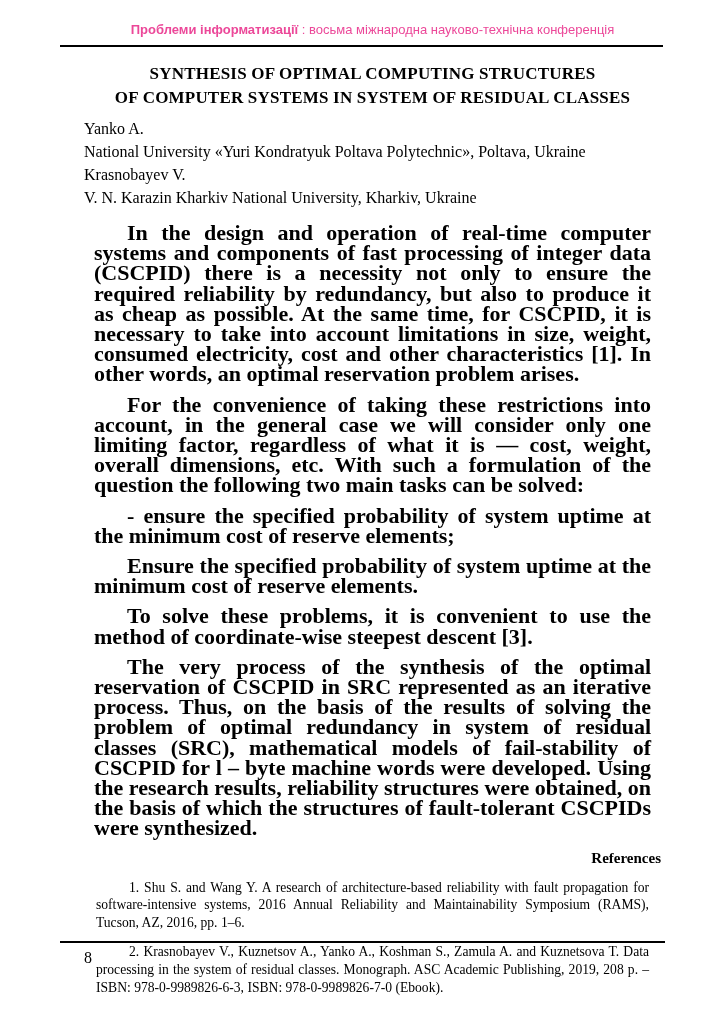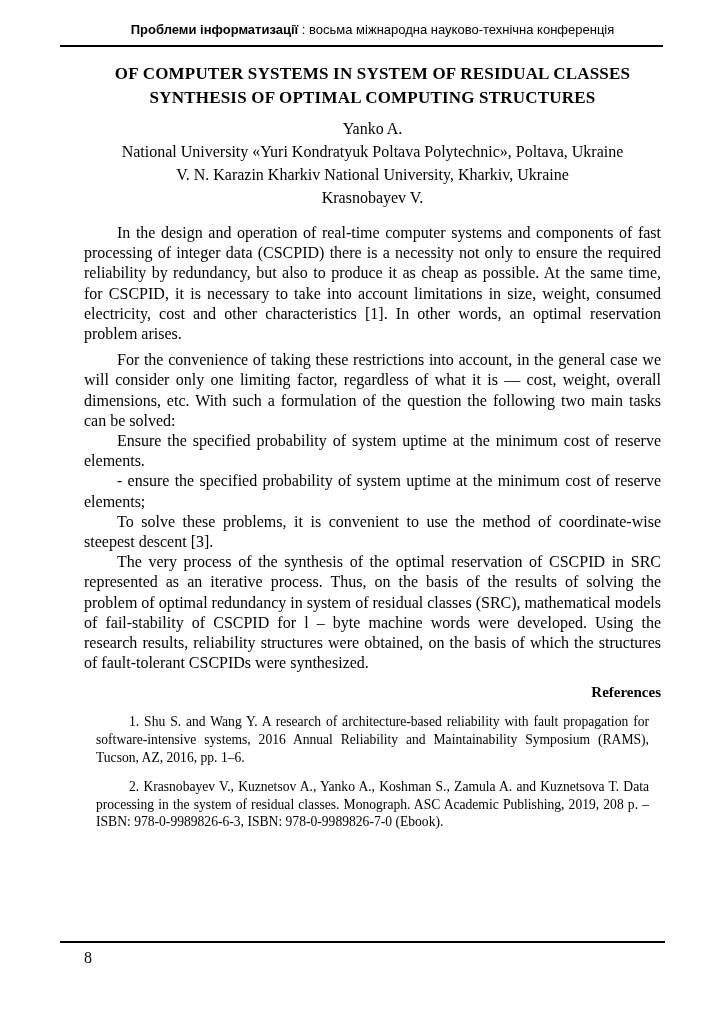--- a/index.html
+++ b/index.html
@@ -13,47 +13,48 @@
     padding: 22px 62px 0 84px;
     font-family: "Liberation Serif", serif;
     color: #000;
     overflow: hidden;
   }
   .running-header {
     text-align: center;
     font-family: "Liberation Sans", sans-serif;
     font-size: 13px;
     line-height: 16px;
-    color: #000000;
+    color: #ec4899;
   }
   .rh-bold { font-weight: bold; }
   .rule { border: none; border-top: 2px solid #000; height: 0; }
   .top-rule { margin: 7px -2px 0 -24px; }
   .title {
     margin: 15px 0 0 0;
     font-size: 17px;
     font-weight: bold;
     text-align: center;
     line-height: 24px;
     letter-spacing: 0.2px;
   }
   .title-line { display: block; }
   .authors {
     margin-top: 7px;
-    text-align: center;
+    text-align: left;
     font-size: 16px;
     line-height: 23px;
   }
   .body-block { margin-top: 14px; }
   .para {
-    margin: 0;
-    font-size: 16px;
+    margin: 10px;
+    font-size: 22px;
     line-height: 20.2px;
     text-align: justify;
     text-indent: 33px;
+    font-weight: bold;
   }
   .para.gap { margin-top: 6px; }
   .refs-heading {
     margin: 11px 0 7px 0;
     font-size: 15px;
     font-weight: bold;
     text-align: right;
   }
   .ref {
     margin: 12px;
@@ -79,36 +80,36 @@
 </head>
 <body>
 
 <div class="page">
 
   <div class="running-header"><span class="rh-bold">Проблеми інформатизації</span><span> : восьма міжнародна науково-технічна конференція</span></div>
 
   <div class="rule top-rule"></div>
 
   <h1 class="title">
+    <span class="title-line">SYNTHESIS OF OPTIMAL COMPUTING STRUCTURES</span>
     <span class="title-line">OF COMPUTER SYSTEMS IN SYSTEM OF RESIDUAL CLASSES</span>
-    <span class="title-line">SYNTHESIS OF OPTIMAL COMPUTING STRUCTURES</span>
   </h1>
 
   <div class="authors">
     <div class="author-line">Yanko A.</div>
     <div class="author-line">National University «Yuri Kondratyuk Poltava Polytechnic», Poltava, Ukraine</div>
+    <div class="author-line">Krasnobayev V.</div>
     <div class="author-line">V. N. Karazin Kharkiv National University, Kharkiv, Ukraine</div>
-    <div class="author-line">Krasnobayev V.</div>
   </div>
 
   <div class="body-block">
     <p class="para">In the design and operation of real-time computer systems and components of fast processing of integer data (CSCPID) there is a necessity not only to ensure the required reliability by redundancy, but also to produce it as cheap as possible. At the same time, for CSCPID, it is necessary to take into account limitations in size, weight, consumed electricity, cost and other characteristics [1]. In other words, an optimal reservation problem arises.</p>
     <p class="para gap">For the convenience of taking these restrictions into account, in the general case we will consider only one limiting factor, regardless of what it is — cost, weight, overall dimensions, etc. With such a formulation of the question the following two main tasks can be solved:</p>
+    <p class="para">- ensure the specified probability of system uptime at the minimum cost of reserve elements;</p>
     <p class="para">Ensure the specified probability of system uptime at the minimum cost of reserve elements.</p>
-    <p class="para">- ensure the specified probability of system uptime at the minimum cost of reserve elements;</p>
     <p class="para">To solve these problems, it is convenient to use the method of coordinate-wise steepest descent [3].</p>
     <p class="para">The very process of the synthesis of the optimal reservation of CSCPID in SRC represented as an iterative process. Thus, on the basis of the results of solving the problem of optimal redundancy in system of residual classes (SRC), mathematical models of fail-stability of CSCPID for l – byte machine words were developed. Using the research results, reliability structures were obtained, on the basis of which the structures of fault-tolerant CSCPIDs were synthesized.</p>
   </div>
 
   <h2 class="refs-heading">References</h2>
 
   <div class="refs">
     <p class="ref">1. Shu S. and Wang Y. A research of architecture-based reliability with fault propagation for software-intensive systems, 2016 Annual Reliability and Maintainability Symposium (RAMS), Tucson, AZ, 2016, pp. 1–6.</p>
     <p class="ref">2. Krasnobayev V., Kuznetsov A., Yanko A., Koshman S., Zamula A. and Kuznetsova T. Data processing in the system of residual classes. Monograph. ASC Academic Publishing, 2019, 208 p. – ISBN: 978-0-9989826-6-3, ISBN: 978-0-9989826-7-0 (Ebook).</p>
   </div>

